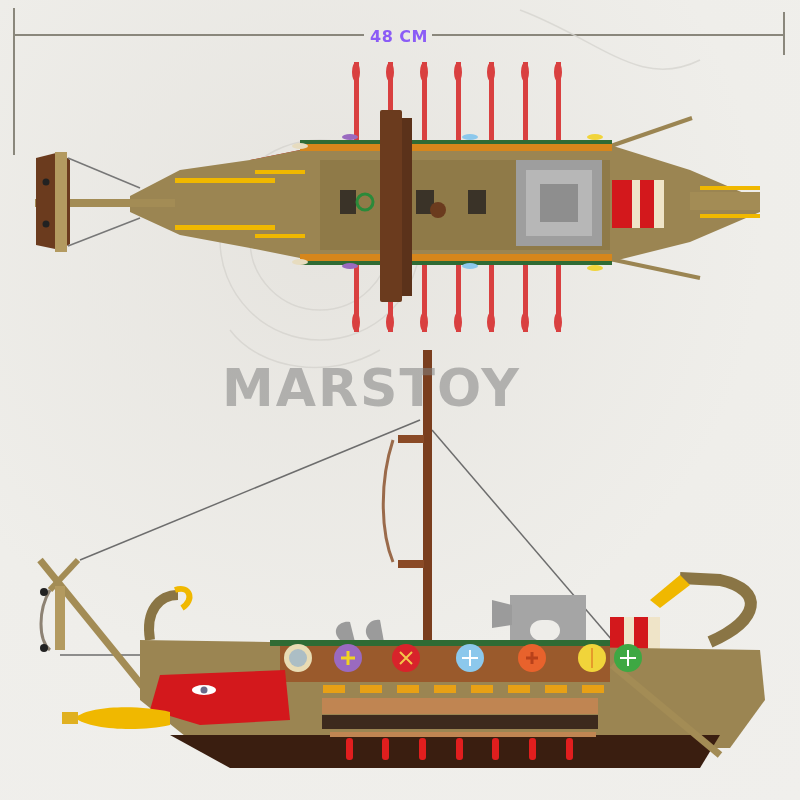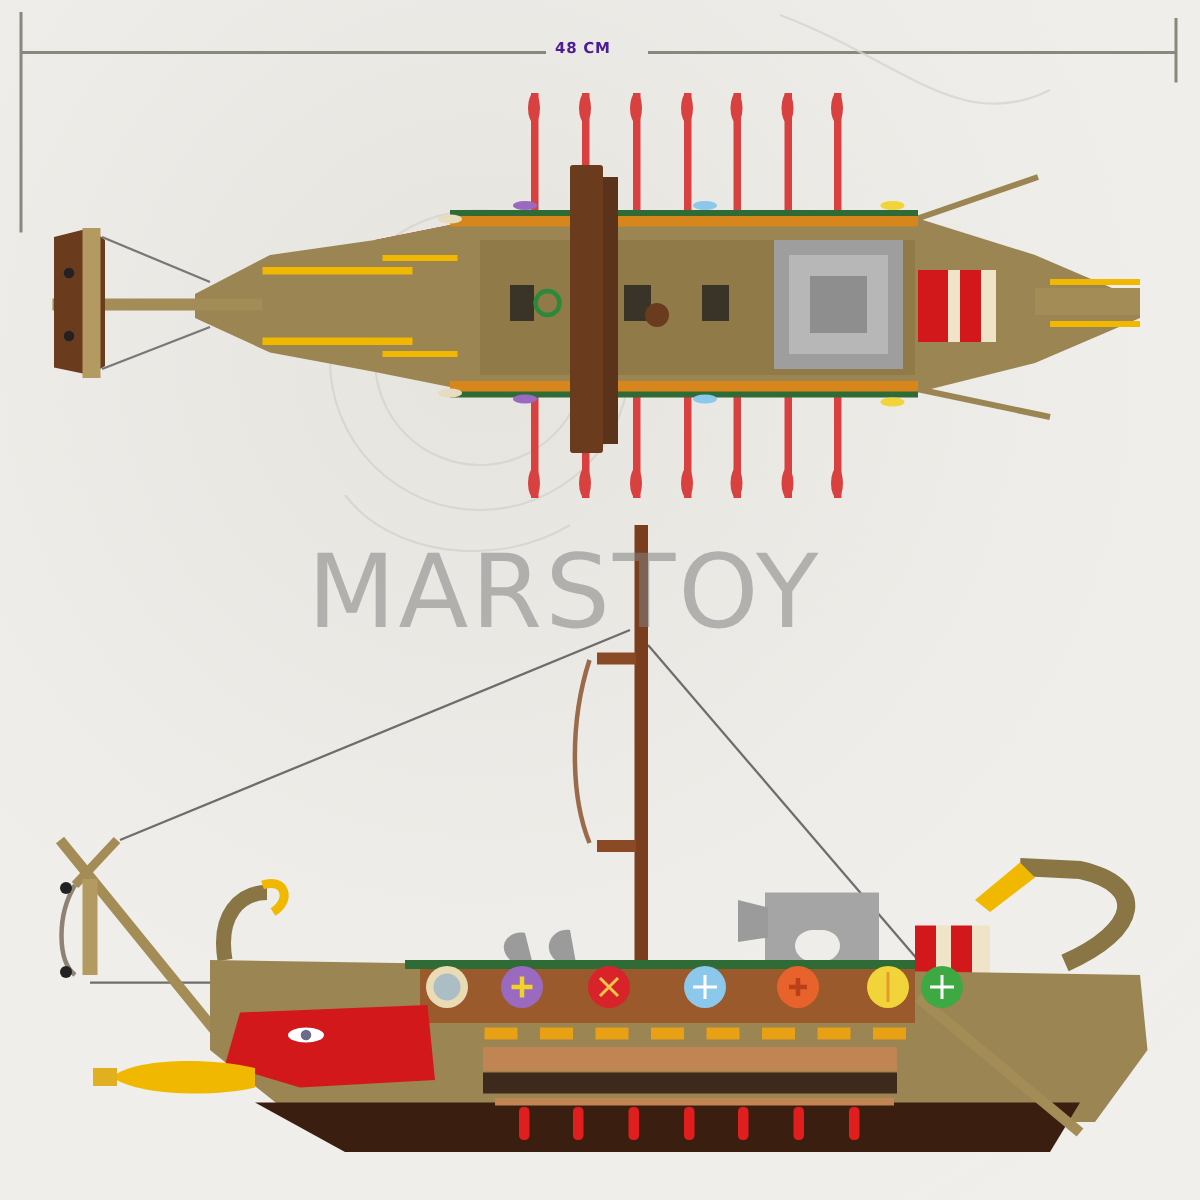--- a/index.html
+++ b/index.html
@@ -1,19 +1,19 @@
 <!DOCTYPE html>
 <html><head>
 <meta charset="utf-8">
 <style>
   html, body { margin: 0; padding: 0; }
   body { width: 800px; height: 800px; background: #ecebe7; overflow: hidden; position: relative; font-family: "DejaVu Sans", sans-serif; }
   .bg { position: absolute; inset: 0; background: radial-gradient(circle at 320px 240px, #e6e4df 0, #efeeea 60%, #f0efec 100%); }
-  .dim-label { position: absolute; left: 370px; top: 27px; font-weight: bold; font-size: 10px; color: #4c1d95; letter-spacing: 0.5px; font-family: "DejaVu Sans", sans-serif; }
-  .watermark { position: absolute; left: 205px; top: 362px; font-family: "DejaVu Sans", sans-serif; font-weight: normal; font-size: 68px; color: rgba(130,130,130,0.55); letter-spacing: 2px; line-height: 1; }
+  .dim-label { position: absolute; left: 370px; top: 27px; font-weight: bold; font-size: 16px; color: #8b5cf6; letter-spacing: 0.5px; font-family: "DejaVu Sans", sans-serif; }
+  .watermark { position: absolute; left: 222px; top: 362px; font-family: "DejaVu Sans", sans-serif; font-weight: bold; font-size: 52px; color: rgba(130,130,130,0.55); letter-spacing: 2px; line-height: 1; }
   svg.scene { position: absolute; left: 0; top: 0; }
 </style>
 </head>
 <body>
 
 <div class="bg"></div>
 
 <svg class="scene" width="800" height="800" viewBox="0 0 800 800">
 
   <g stroke="#8a877c" stroke-width="2" fill="none">

